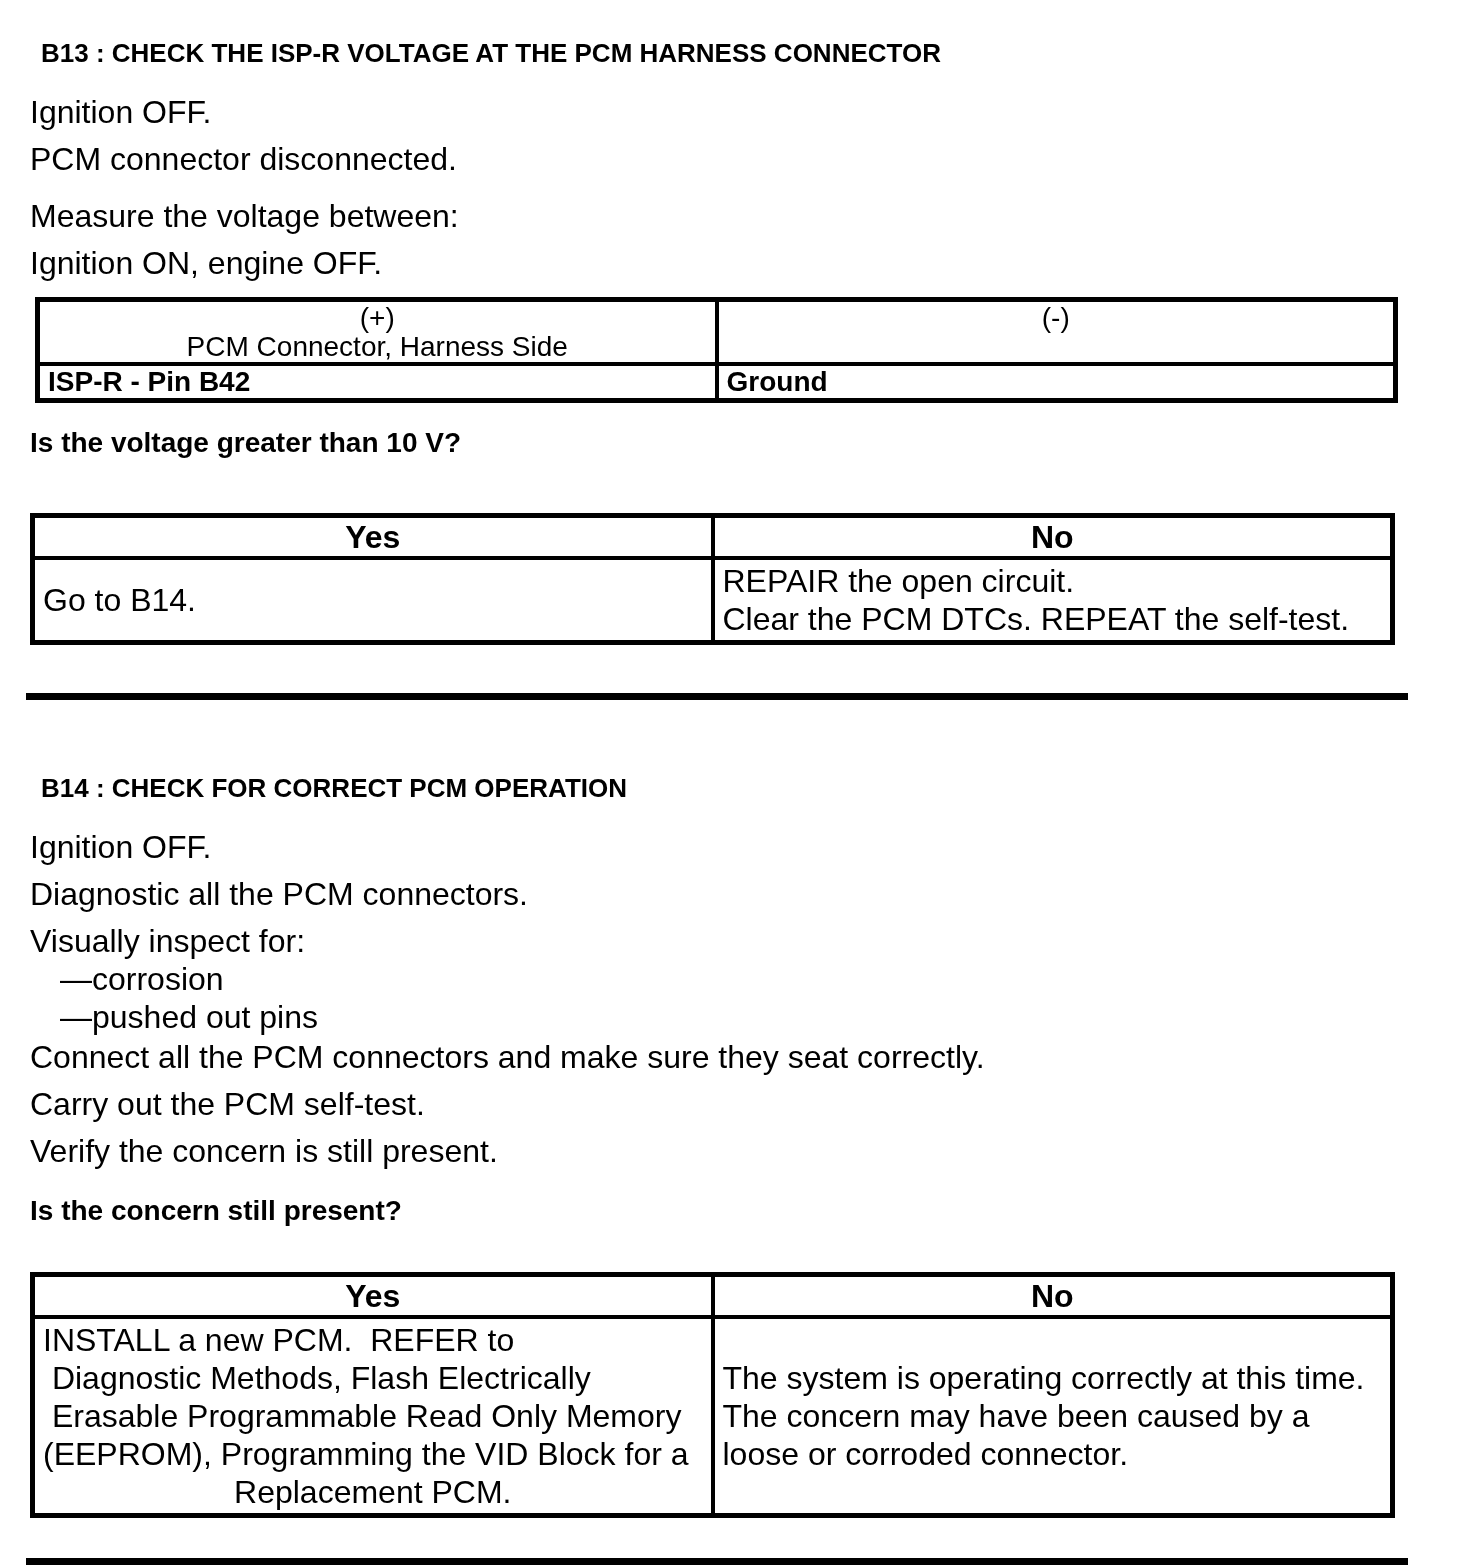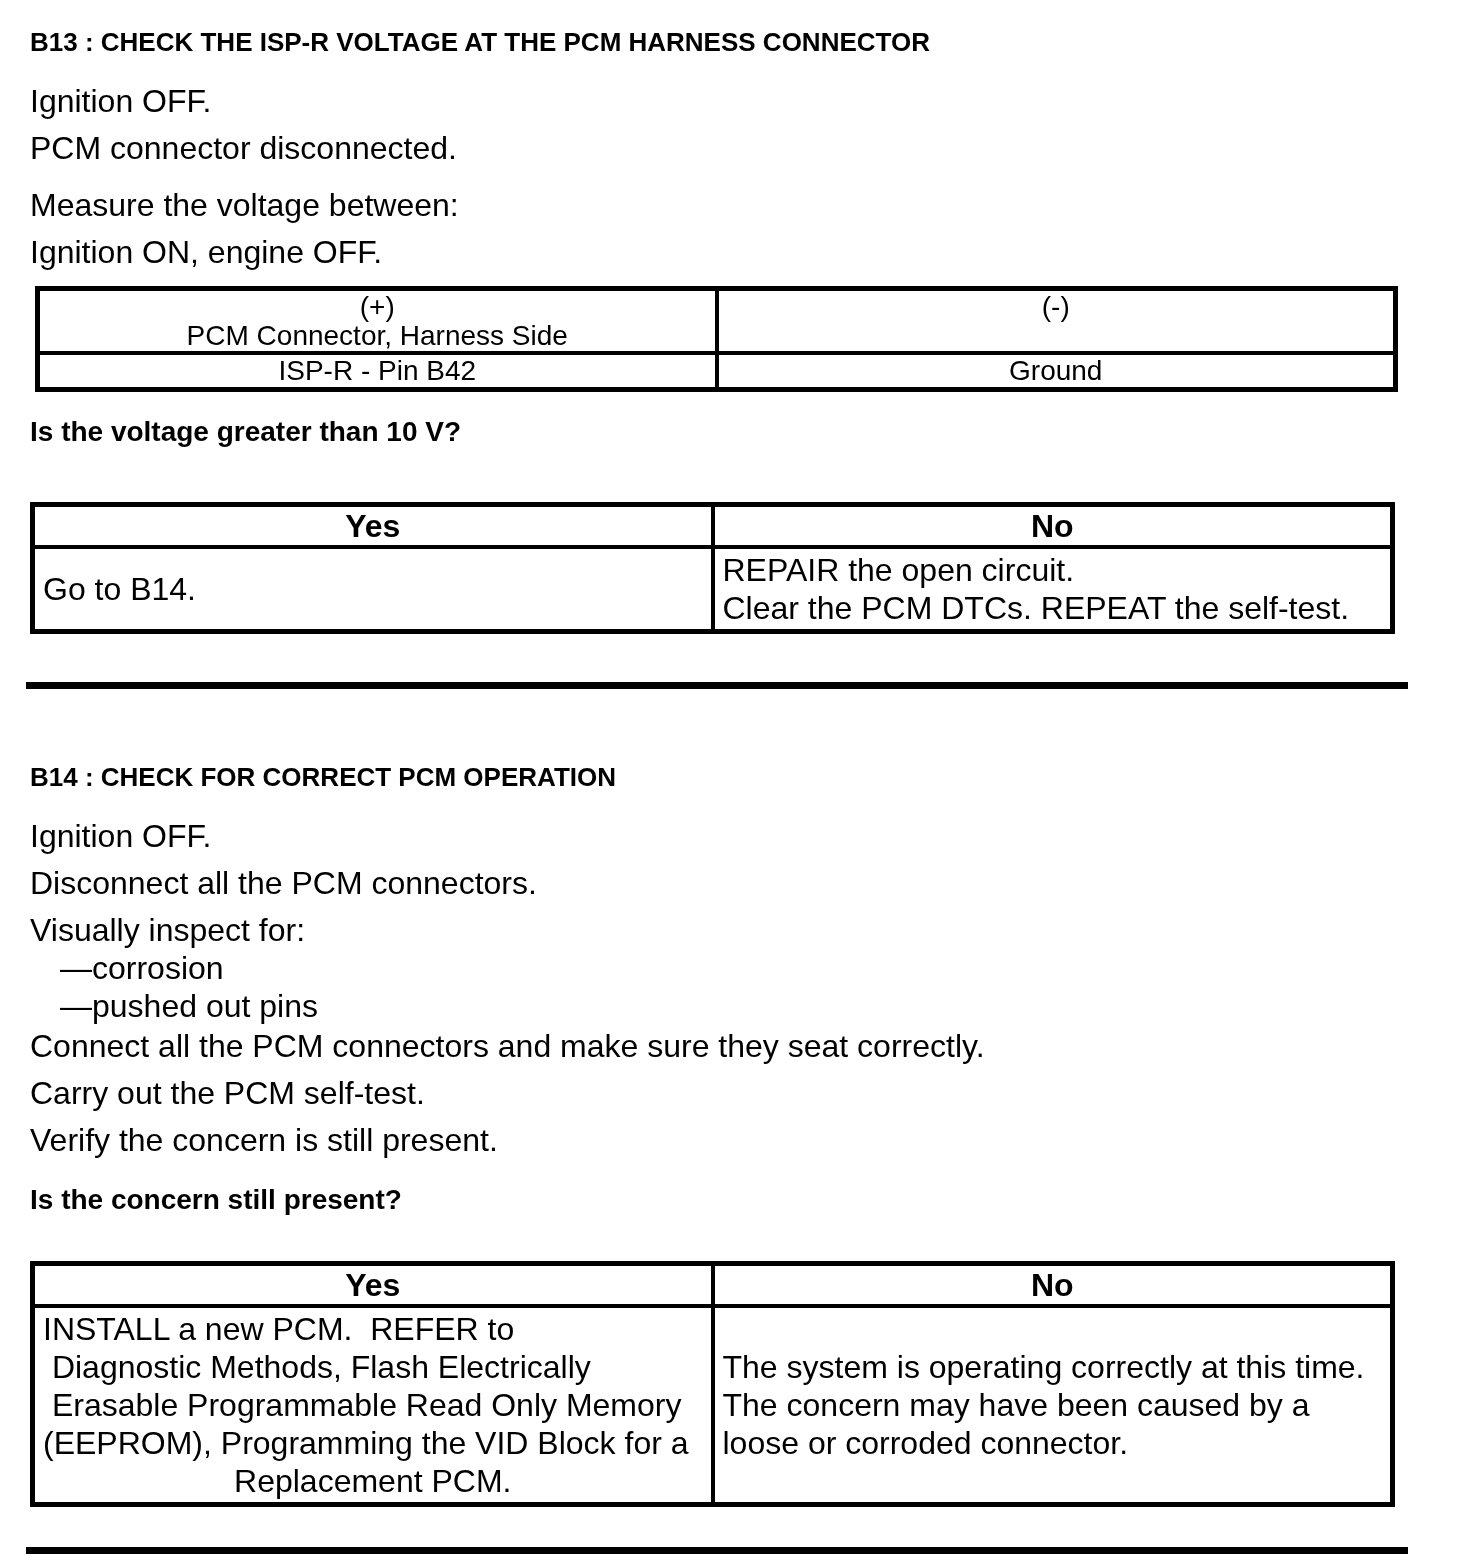--- a/index.html
+++ b/index.html
@@ -14,21 +14,21 @@
     box-sizing: border-box;
     padding: 26px 43px 40px 30px;
     background: #ffffff;
     color: #000000;
     font-family: "Liberation Sans", sans-serif;
   }
   .step-heading {
     font-size: 26px;
     font-weight: bold;
     line-height: 32px;
-    margin: 0;
+    margin: 11px;
   }
   .para {
     font-size: 32px;
     line-height: 38px;
     margin: 9px 0 0 0;
   }
   .first-para { margin-top: 24px; }
   .pre-table-para { margin-top: 19px; }
   .inspect-item {
     font-size: 32px;
@@ -62,23 +62,24 @@
     font-size: 28px;
   }
   table.measure-table th {
     font-weight: normal;
     text-align: center;
     vertical-align: top;
     line-height: 29px;
     padding: 1px 8px;
   }
   table.measure-table td {
-    text-align: center;
+    text-align: left;
     line-height: 30px;
     padding: 1px 8px;
+    font-weight: bold;
   }
 
   
   table.decision-table { font-size: 32px; }
   table.decision-table.dt-b13 { margin-top: 52px; }
   table.decision-table.dt-b14 { margin-top: 43px; }
   table.decision-table th {
     font-weight: bold;
     text-align: center;
     line-height: 34px;
@@ -166,21 +167,21 @@
 
   </section>
 
   <div class="divider divider-1"></div>
 
   <section class="section-b14">
 
     <h2 class="step-heading">B14 : CHECK FOR CORRECT PCM OPERATION</h2>
 
     <p class="para first-para">Ignition OFF.</p>
-    <p class="para">Disconnect all the PCM connectors.</p>
+    <p class="para">Diagnostic all the PCM connectors.</p>
     <p class="para">Visually inspect for:</p>
 
     <div class="inspect-item">—corrosion</div>
     <div class="inspect-item">—pushed out pins</div>
 
     <p class="para" style="margin-top:2px">Connect all the PCM connectors and make sure they seat correctly.</p>
     <p class="para">Carry out the PCM self-test.</p>
     <p class="para">Verify the concern is still present.</p>
 
     <p class="question question-tight">Is the concern still present?</p>

